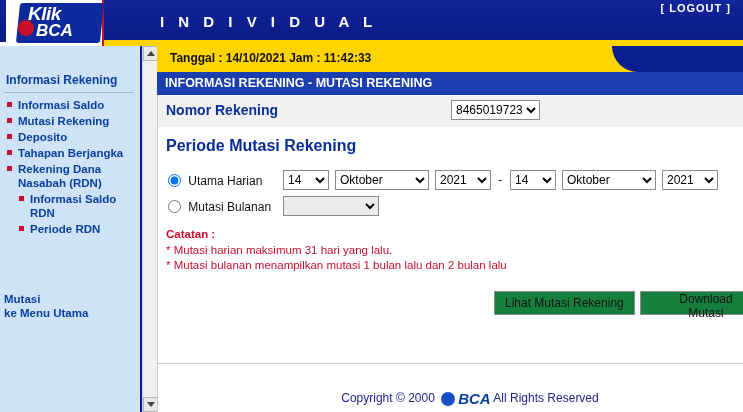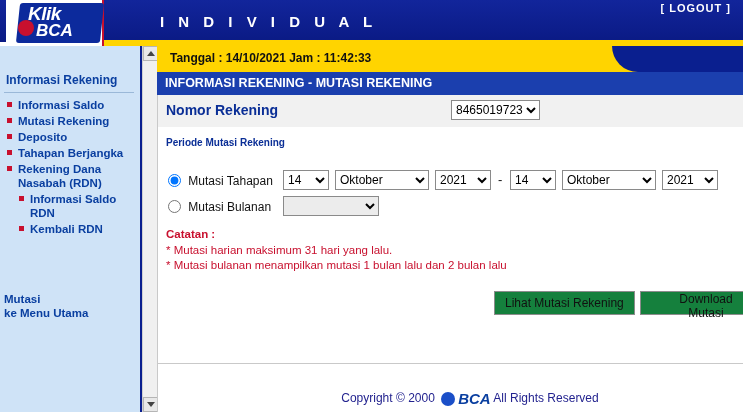--- a/index.html
+++ b/index.html
@@ -248,21 +248,21 @@
     font-weight: bold;
   }
   .sel-norek {
     position: absolute;
     left: 293px; top: 5px;
   }
   .lbl-periode {
     position: absolute;
     left: 8px; top: 42px;
     color: #0a2e96;
-    font-size: 10px;
+    font-size: 16px;
     font-weight: bold;
   }
 
   .radio-row1 { position: absolute; left: 10px; top: 78px; }
   .radio-row2 { position: absolute; left: 10px; top: 104px; }
   input[type="radio"] {
     margin: 0 4px 0 0;
     vertical-align: middle;
   }
   .radio-label {
@@ -413,21 +413,21 @@
       <div class="menu-item">
         <span class="bullet"></span>
         <span>Rekening Dana Nasabah (RDN)</span>
       </div>
       <div class="menu-item sub">
         <span class="bullet"></span>
         <span>Informasi Saldo RDN</span>
       </div>
       <div class="menu-item sub">
         <span class="bullet"></span>
-        <span>Kembali RDN</span>
+        <span>Periode RDN</span>
       </div>
     </div>
     <div class="sidebar-footer">
       <div class="fl">Mutasi</div>
       <div class="fl">ke Menu Utama</div>
     </div>
   </div>
 
   <div class="sidebar-scroll">
     <div class="scroll-arrow up">
@@ -455,21 +455,21 @@
         <div class="lbl-norek">Nomor Rekening</div>
       </div>
       <select class="sel-norek">
         <option>8465019723</option>
       </select>
 
       <div class="lbl-periode">Periode Mutasi Rekening</div>
 
       <div class="radio-row1">
         <input type="radio" name="periode" checked="" style="">
-        <span class="radio-label">Mutasi Tahapan</span>
+        <span class="radio-label">Utama Harian</span>
       </div>
 
       <div class="radio-row2">
         <input type="radio" name="periode" style="">
         <span class="radio-label">Mutasi Bulanan</span>
       </div>
 
       <select class="sel-day1">
         <option>14</option>
       </select>

